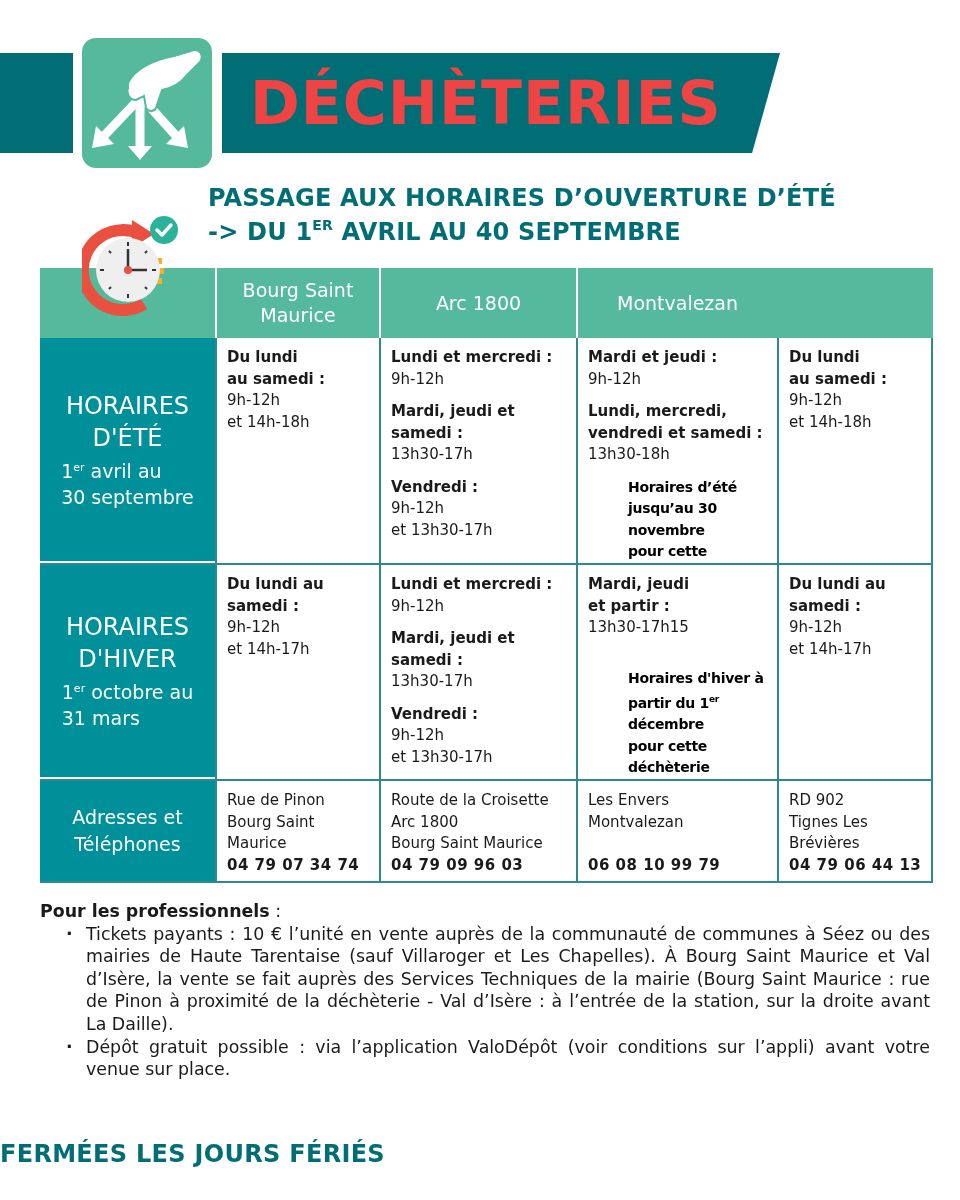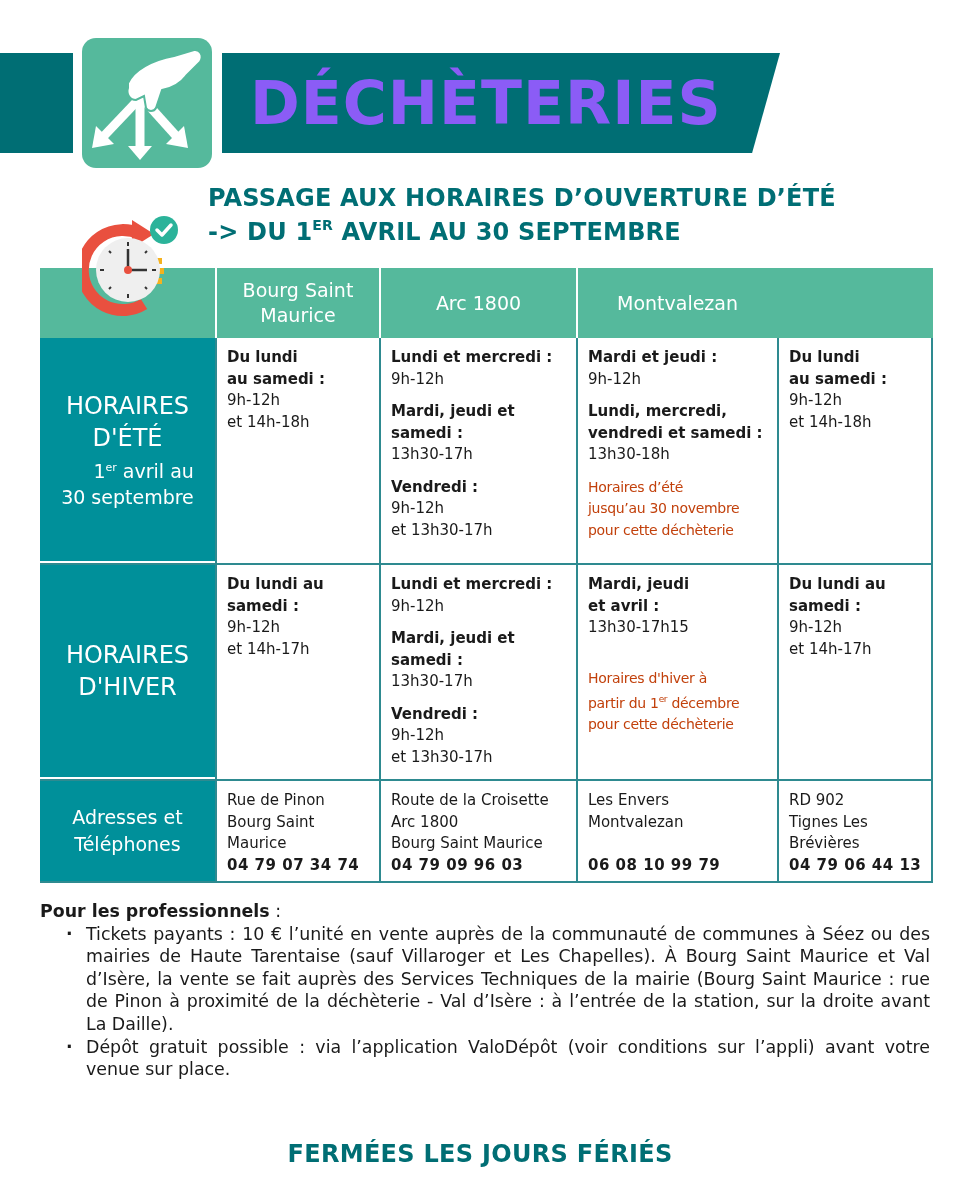--- a/index.html
+++ b/index.html
@@ -6,21 +6,21 @@
   html, body { width: 960px; height: 1200px; background: #ffffff; overflow: hidden; }
   body { position: relative; font-family: "DejaVu Sans", "Liberation Sans", sans-serif; color: #1a1a1a; }
 
   
   .band-left { position: absolute; left: 0; top: 53px; width: 73px; height: 100px; background: #006e74; }
   .logo-box { position: absolute; left: 82px; top: 38px; width: 130px; height: 130px; background: #55b99c; border-radius: 14px; }
   .logo-box svg { position: absolute; left: 0; top: 0; width: 130px; height: 130px; }
   .title-band { position: absolute; left: 222px; top: 53px; width: 558px; height: 100px; background: #006e74;
                 clip-path: polygon(0 0, 100% 0, 95% 100%, 0 100%); }
   .title-text { position: absolute; left: 250px; top: 53px; height: 120px; line-height: 100px;
-                font-family: "DejaVu Sans", sans-serif; font-weight: bold; font-size: 60px; color: #8b5cf6; letter-spacing: 1px; }
+                font-family: "DejaVu Sans", sans-serif; font-weight: bold; font-size: 60px; color: #ef4444; letter-spacing: 1px; }
 
   .subtitle { position: absolute; left: 208px; top: 181px; font-family: "DejaVu Sans", sans-serif; font-weight: bold;
               font-size: 24px; line-height: 34px; color: #006e74; letter-spacing: 0.2px; }
   .subtitle sup { font-size: 14px; vertical-align: 10px; line-height: 0; }
 
   
   .clock-icon { position: absolute; left: 82px; top: 212px; width: 100px; height: 105px; z-index: 3; }
 
   
   .schedule { position: absolute; left: 40px; top: 268px; width: 893px; }
@@ -30,47 +30,47 @@
               text-align: center; border-left: 2px solid #ffffff; }
   .hdr-cell.first { border-left: none; }
   .c0 { width: 175px; }
   .c1 { width: 164px; }
   .c2 { width: 197px; }
   .c3 { width: 201px; }
   .c4 { width: 156px; }
 
   .body-row { border-bottom: 2px solid #2e8a90; }
   .row-label { background: #00909a; color: #ffffff; display: flex; flex-direction: column; align-items: center; justify-content: center;
-               text-align: right; border-bottom: 2px solid #ffffff; }
+               text-align: left; border-bottom: 2px solid #ffffff; }
   .row-label .big { font-size: 24px; line-height: 32px; }
   .row-label .small { font-size: 19px; line-height: 26px; margin-top: 4px; }
   .row-label sup { font-size: 11px; vertical-align: 7px; line-height: 0; }
   .row-label .addr { font-size: 19px; line-height: 27px; }
 
   .cell { background: #ffffff; border-left: 2px solid #2e8a90; padding: 9px 8px 6px 10px; font-size: 15px; line-height: 21.5px; }
   .cell.last { border-right: 2px solid #2e8a90; }
   .cell .blk { margin-bottom: 11px; }
   .cell .day { font-weight: bold; }
   .cell .time { font-weight: normal; }
-  .cell .note { color: #c2410c; font-size: 14px; line-height: 21.5px; margin-top: 16px; font-weight: normal; letter-spacing: -0.3px; }
+  .cell .note { color: #000000; font-size: 14px; line-height: 21.5px; margin-top: 16px; font-weight: bold; letter-spacing: -0.3px; margin-left: 40px; }
   .cell .phone { font-weight: bold; font-size: 15px; letter-spacing: 0.5px; }
   .cell.addrcell { line-height: 21.5px; }
 
   .r-ete { height: 227px; }
   .r-hiver { height: 216px; }
   .r-addr { height: 102px; }
 
   
   .notes { position: absolute; left: 40px; top: 900px; width: 890px; font-size: 17.4px; line-height: 22.6px; color: #1a1a1a; }
   .notes b { font-weight: bold; }
   .notes ul { list-style: none; margin-left: 22px; }
   .notes li { position: relative; padding-left: 24px; text-align: justify; }
   .notes li::before { content: "·"; position: absolute; left: 4px; top: 0; font-weight: bold; }
 
-  .footer { position: absolute; left: 0; width: 960px; top: 1140px; text-align: center; font-weight: bold;
+  .footer { position: absolute; left: 0; width: 960px; top: 1140px; text-align: left; font-weight: bold;
             font-size: 24px; color: #006e74; letter-spacing: 0.3px; }
 </style>
 </head>
 <body>
 
 <div class="band-left"></div>
 <div class="logo-box">
   <svg viewBox="0 0 130 130">
 
     <g stroke="#ffffff" stroke-width="9" fill="none" stroke-linecap="butt">
@@ -83,21 +83,21 @@
     <polygon points="106,110 102,88 84,106" fill="#ffffff"></polygon>
 
     <path d="M46 45 C52 32 70 22 92 18 L112 12 C118 11 122 18 118 24 L104 38 C98 46 90 50 80 52 L74 70 C72 74 66 74 64 70 L62 58 L54 62 C48 62 44 56 46 50 Z" fill="#ffffff" stroke="#55b99c" stroke-width="2"></path>
   </svg>
 </div>
 <div class="title-band"></div>
 <div class="title-text">DÉCHÈTERIES</div>
 
 <div class="subtitle">
   <div>PASSAGE AUX HORAIRES D’OUVERTURE D’ÉTÉ</div>
-  <div><span>-&gt; DU 1</span><sup>ER</sup><span> AVRIL AU 30 SEPTEMBRE</span></div>
+  <div><span>-&gt; DU 1</span><sup>ER</sup><span> AVRIL AU 40 SEPTEMBRE</span></div>
 </div>
 
 <svg class="clock-icon" viewBox="0 0 100 105">
 
   <rect x="66" y="46" width="14" height="6" fill="#f5b21e"></rect>
   <rect x="68" y="56" width="14" height="6" fill="#f5b21e"></rect>
   <rect x="66" y="66" width="14" height="6" fill="#f5b21e"></rect>
 
   <path d="M58 22 A40 40 0 1 0 62 92" fill="none" stroke="#e9503f" stroke-width="12"></path>
   <polygon points="50,8 72,22 50,36" fill="#e9503f"></polygon>
@@ -189,20 +189,21 @@
         <div class="time">9h-12h</div>
         <div class="time">et 14h-18h</div>
       </div>
     </div>
   </div>
 
   <div class="row body-row r-hiver">
     <div class="row-label c0">
       <div class="big">HORAIRES</div>
       <div class="big">D'HIVER</div>
+      <div class="small"><span>1</span><sup>er</sup><span> octobre au</span><br><span>31 mars</span></div>
     </div>
     <div class="cell c1">
       <div class="blk">
         <div class="day">Du lundi au</div>
         <div class="day">samedi :</div>
         <div class="time">9h-12h</div>
         <div class="time">et 14h-17h</div>
       </div>
     </div>
     <div class="cell c2">
@@ -217,21 +218,21 @@
       </div>
       <div class="blk">
         <div class="day">Vendredi :</div>
         <div class="time">9h-12h</div>
         <div class="time">et 13h30-17h</div>
       </div>
     </div>
     <div class="cell c3">
       <div class="blk">
         <div class="day">Mardi, jeudi</div>
-        <div class="day">et avril :</div>
+        <div class="day">et partir :</div>
         <div class="time">13h30-17h15</div>
       </div>
       <div class="note" style="margin-top:29px;">
         <div>Horaires d'hiver  à</div>
         <div><span>partir du 1</span><sup style="font-size:9px;">er</sup><span> décembre</span></div>
         <div>pour cette déchèterie</div>
       </div>
     </div>
     <div class="cell c4 last">
       <div class="blk">

